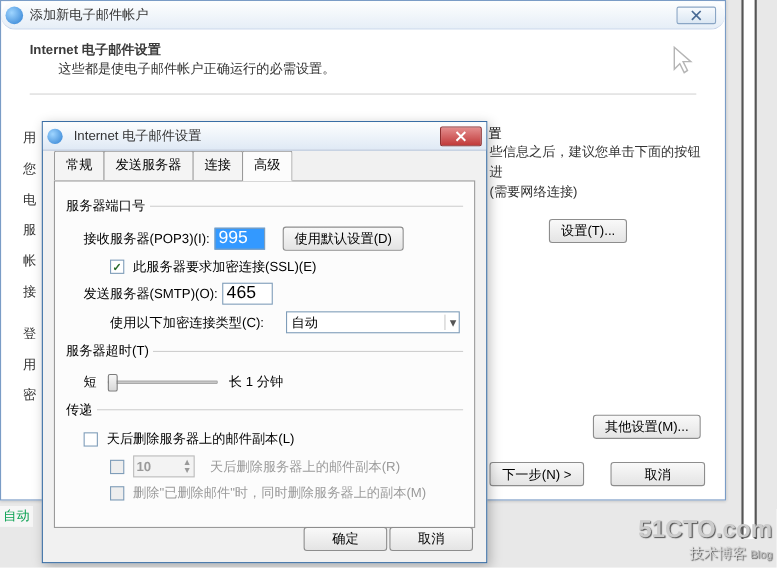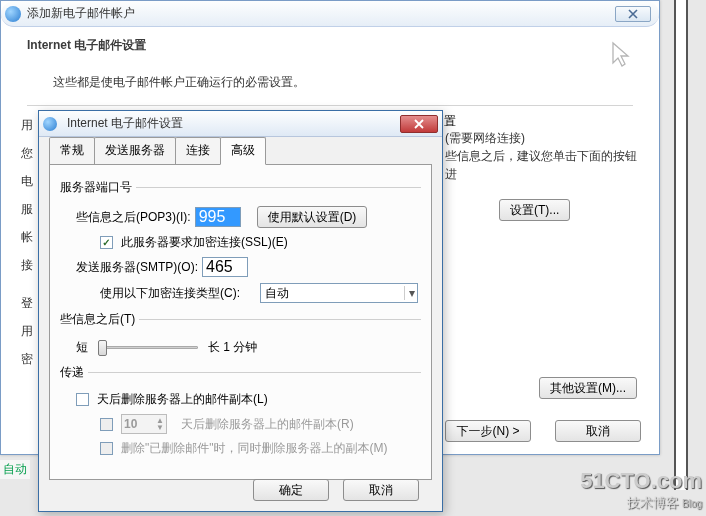--- a/index.html
+++ b/index.html
@@ -7,21 +7,21 @@
     
     .main-window { position: absolute; top: 0; left: 0; width: 660px; height: 455px; background: #fff; border: 1px solid #7a9cc6; box-shadow: 0 0 3px rgba(0,0,0,0.2); }
     .main-titlebar { height: 26px; background: linear-gradient(#fdfefe, #e6eef7); border-bottom: 1px solid #c0d0e8; display: flex; align-items: center; padding: 0 4px; border-radius: 13px; }
     .globe-icon { width: 16px; height: 16px; border-radius: 50%; background: radial-gradient(circle at 35% 35%, #9fd5ff, #2b7dd1); margin-right: 6px; }
     .main-title { font-size: 12px; color: #333; flex: 1; }
     .close-box { width: 36px; height: 16px; border: 1px solid #8aa6c5; background: linear-gradient(#f7fafd, #dbe7f3); border-radius: 2px; display: flex; align-items: center; justify-content: center; margin-right: 4px; cursor: default; }
     .close-box svg { width: 10px; height: 10px; }
     
     .main-content { padding: 10px 26px; }
     .main-heading { font-weight: bold; font-size: 12px; color: #3b3b3b; font-family: SimSun, sans-serif; }
-    .main-sub { font-size: 12px; color: #333; margin-top: 20px; margin-left: 26px; }
+    .main-sub { font-size: 12px; color: #333; margin-top: 0; margin-left: 26px; }
     .cursor-icon { position: absolute; right: 24px; top: 40px; color: #999; }
     .divider { border-bottom: 1px solid #d4d4d4; margin: 14px 0 0 0; }
     
     .left-labels { position: absolute; left: 20px; top: 110px; line-height: 28px; color: #333; }
     
     .bg-hint { position: absolute; left: 444px; top: 128px; font-size: 12px; color: #333; width: 200px; }
     .bg-hint div { line-height: 18px; }
     
     .btn { display: inline-flex; align-items: center; justify-content: center; background: linear-gradient(#f9f9f9, #e4e4e4); border: 1px solid #8d8d8d; border-radius: 3px; font-size: 12px; padding: 2px 10px; height: 22px; cursor: default; white-space: nowrap; }
     .btn.disabled { color: #999; }
@@ -51,23 +51,23 @@
     .select { width: 158px; height: 20px; border: 1px solid #7f9db9; background: #fff; display: flex; align-items: center; justify-content: space-between; padding: 0 2px 0 4px; font-size: 12px; }
     .select .chev { border-left: 1px solid #ccc; padding-left: 4px; color: #555; }
     
     fieldset.grp { border: 1px solid #cfcfcf; border-left: none; border-right: none; border-bottom: none; margin: 4px 0 2px; padding-top: 4px; }
     fieldset.grp legend { padding: 0 4px 0 0; font-size: 12px; }
     
     .slider { width: 100px; height: 18px; position: relative; margin: 0 6px; }
     .slider-track { position: absolute; top: 8px; left: 0; right: 0; height: 3px; background: #d0d0d0; border: 1px solid #aaa; border-radius: 1px; }
     .slider-thumb { position: absolute; left: 0; top: 2px; width: 9px; height: 16px; background: linear-gradient(#f7f7f7, #d8d8d8); border: 1px solid #7a7a7a; border-radius: 2px; }
     
-    .dialog-footer { position: absolute; bottom: 10px; right: 23px; display: flex; gap: 14px; }
-    
-    .spinner { width: 46px; height: 20px; border: 1px solid #bcbcbc; background: #f3f3f3; display: flex; align-items: center; padding: 0 2px; color: #999; font-weight: bold; }
+    .dialog-footer { position: absolute; bottom: 10px; right: 12px; display: flex; gap: 2px; }
+    
+    .spinner { width: 56px; height: 20px; border: 1px solid #bcbcbc; background: #f3f3f3; display: flex; align-items: center; padding: 0 2px; color: #999; font-weight: bold; }
     .spinner .arrows { margin-left: auto; font-size: 8px; line-height: 7px; color: #999; }
     
     .dim { color: #9a9a9a; }
     
     .right-border { position: absolute; right: 18px; top: 0; width: 14px; height: 490px; background: #fff; border-left: 2px solid #555; border-right: 2px solid #555; }
     
     .watermark { position: absolute; right: 4px; bottom: 4px; text-align: right; color: #ccc; text-shadow: 1px 1px 1px #555; font-family: Arial; }
     .watermark .big { font-size: 22px; font-weight: bold; letter-spacing: 0; }
     .watermark .sm { font-size: 13px; color: #ddd; }
     .watermark .blog { font-size: 10px; color: #bbb; }
@@ -109,22 +109,22 @@
     <div>接</div>
     <div style="height:10px"></div>
     <div>登</div>
     <div>用</div>
     <div>密</div>
   </div>
 
   <div style="position:absolute; left:443px; top:112px;">置</div>
 
   <div class="bg-hint">
+    <div>些信息之后，建议您单击下面的按钮进</div>
     <div>(需要网络连接)</div>
-    <div>些信息之后，建议您单击下面的按钮进</div>
   </div>
 
   <span class="btn other-btn">其他设置(M)...</span>
   <span class="btn test-btn">设置(T)...</span>
 
   <div class="main-footer">
     <span class="btn wide disabled">一步(B)</span>
     <span class="btn wide">下一步(N) &gt;</span>
     <span style="width:8px"></span>
     <span class="btn wide">取消</span>
@@ -146,21 +146,21 @@
     <div class="tab">常规</div>
     <div class="tab">发送服务器</div>
     <div class="tab">连接</div>
     <div class="tab active">高级</div>
   </div>
 
   <div class="tab-body">
     <fieldset class="grp">
       <legend>服务器端口号</legend>
       <div class="field-row">
-        <label>些信息之后(POP3)(I):</label>
+        <label>接收服务器(POP3)(I):</label>
         <input class="text-input sel" value="995" style="">
         <span style="width:8px"></span>
         <span class="btn">使用默认设置(D)</span>
       </div>
       <div class="field-row" style="margin-left:40px">
         <span class="checkbox checked"></span>
         <span>此服务器要求加密连接(SSL)(E)</span>
       </div>
       <div class="field-row">
         <label>发送服务器(SMTP)(O):</label>
@@ -170,21 +170,21 @@
         <label>使用以下加密连接类型(C):</label>
         <span style="width:12px"></span>
         <div class="select">
           <span>自动</span>
           <span class="chev">▾</span>
         </div>
       </div>
     </fieldset>
 
     <fieldset class="grp">
-      <legend>些信息之后(T)</legend>
+      <legend>服务器超时(T)</legend>
       <div class="field-row">
         <span>短</span>
         <div class="slider">
           <div class="slider-track"></div>
           <div class="slider-thumb"></div>
         </div>
         <span>长 1 分钟</span>
       </div>
     </fieldset>
 

